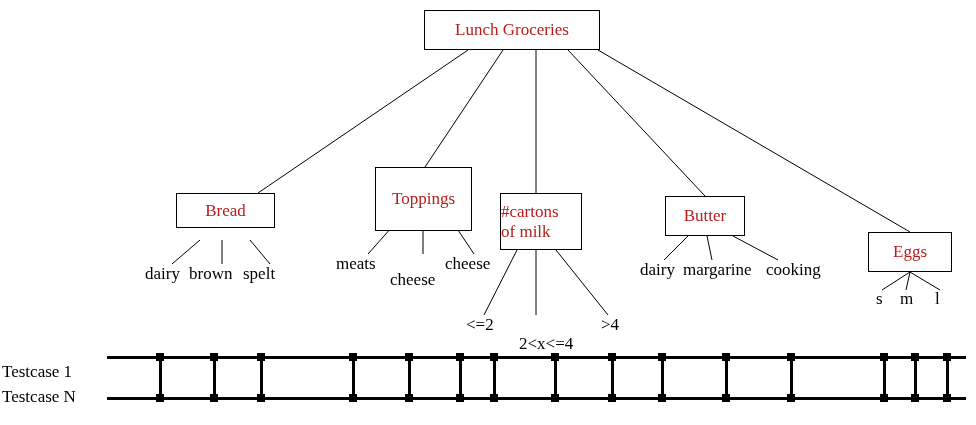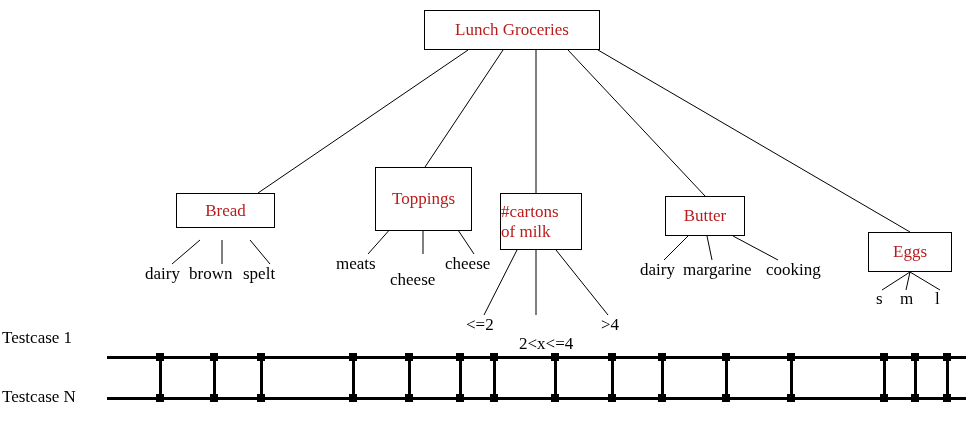--- a/index.html
+++ b/index.html
@@ -130,21 +130,21 @@
   <div class="leaf-text" style="left:601px; top:315px;">&gt;4</div>
 
   <div class="leaf-text" style="left:640px; top:260px;">dairy</div>
   <div class="leaf-text" style="left:683px; top:260px;">margarine</div>
   <div class="leaf-text" style="left:766px; top:260px;">cooking</div>
 
   <div class="leaf-text" style="left:876px; top:289px;">s</div>
   <div class="leaf-text" style="left:900px; top:289px;">m</div>
   <div class="leaf-text" style="left:935px; top:289px;">l</div>
 
-  <div class="row-label" style="left:2px; top:328px;">Testcase 1</div>
+  <div class="row-label" style="left:2px; top:362px;">Testcase 1</div>
   <div class="row-label" style="left:2px; top:387px;">Testcase N</div>
 
   <svg class="layer" viewBox="0 0 976 425" xmlns="http://www.w3.org/2000/svg">
     <g id="ladder-group" stroke="#000000" stroke-width="3" fill="#000000" shape-rendering="crispEdges">
         <line x1="107" y1="357" x2="966" y2="357" stroke-width="3"></line>
         <line x1="107" y1="398" x2="966" y2="398" stroke-width="3"></line>
         <line x1="160" y1="357" x2="160" y2="398" stroke-width="3"></line>
         <rect x="156" y="353" width="8" height="8" stroke="none"></rect>
         <rect x="156" y="394" width="8" height="8" stroke="none"></rect>
         <line x1="214" y1="357" x2="214" y2="398" stroke-width="3"></line>

